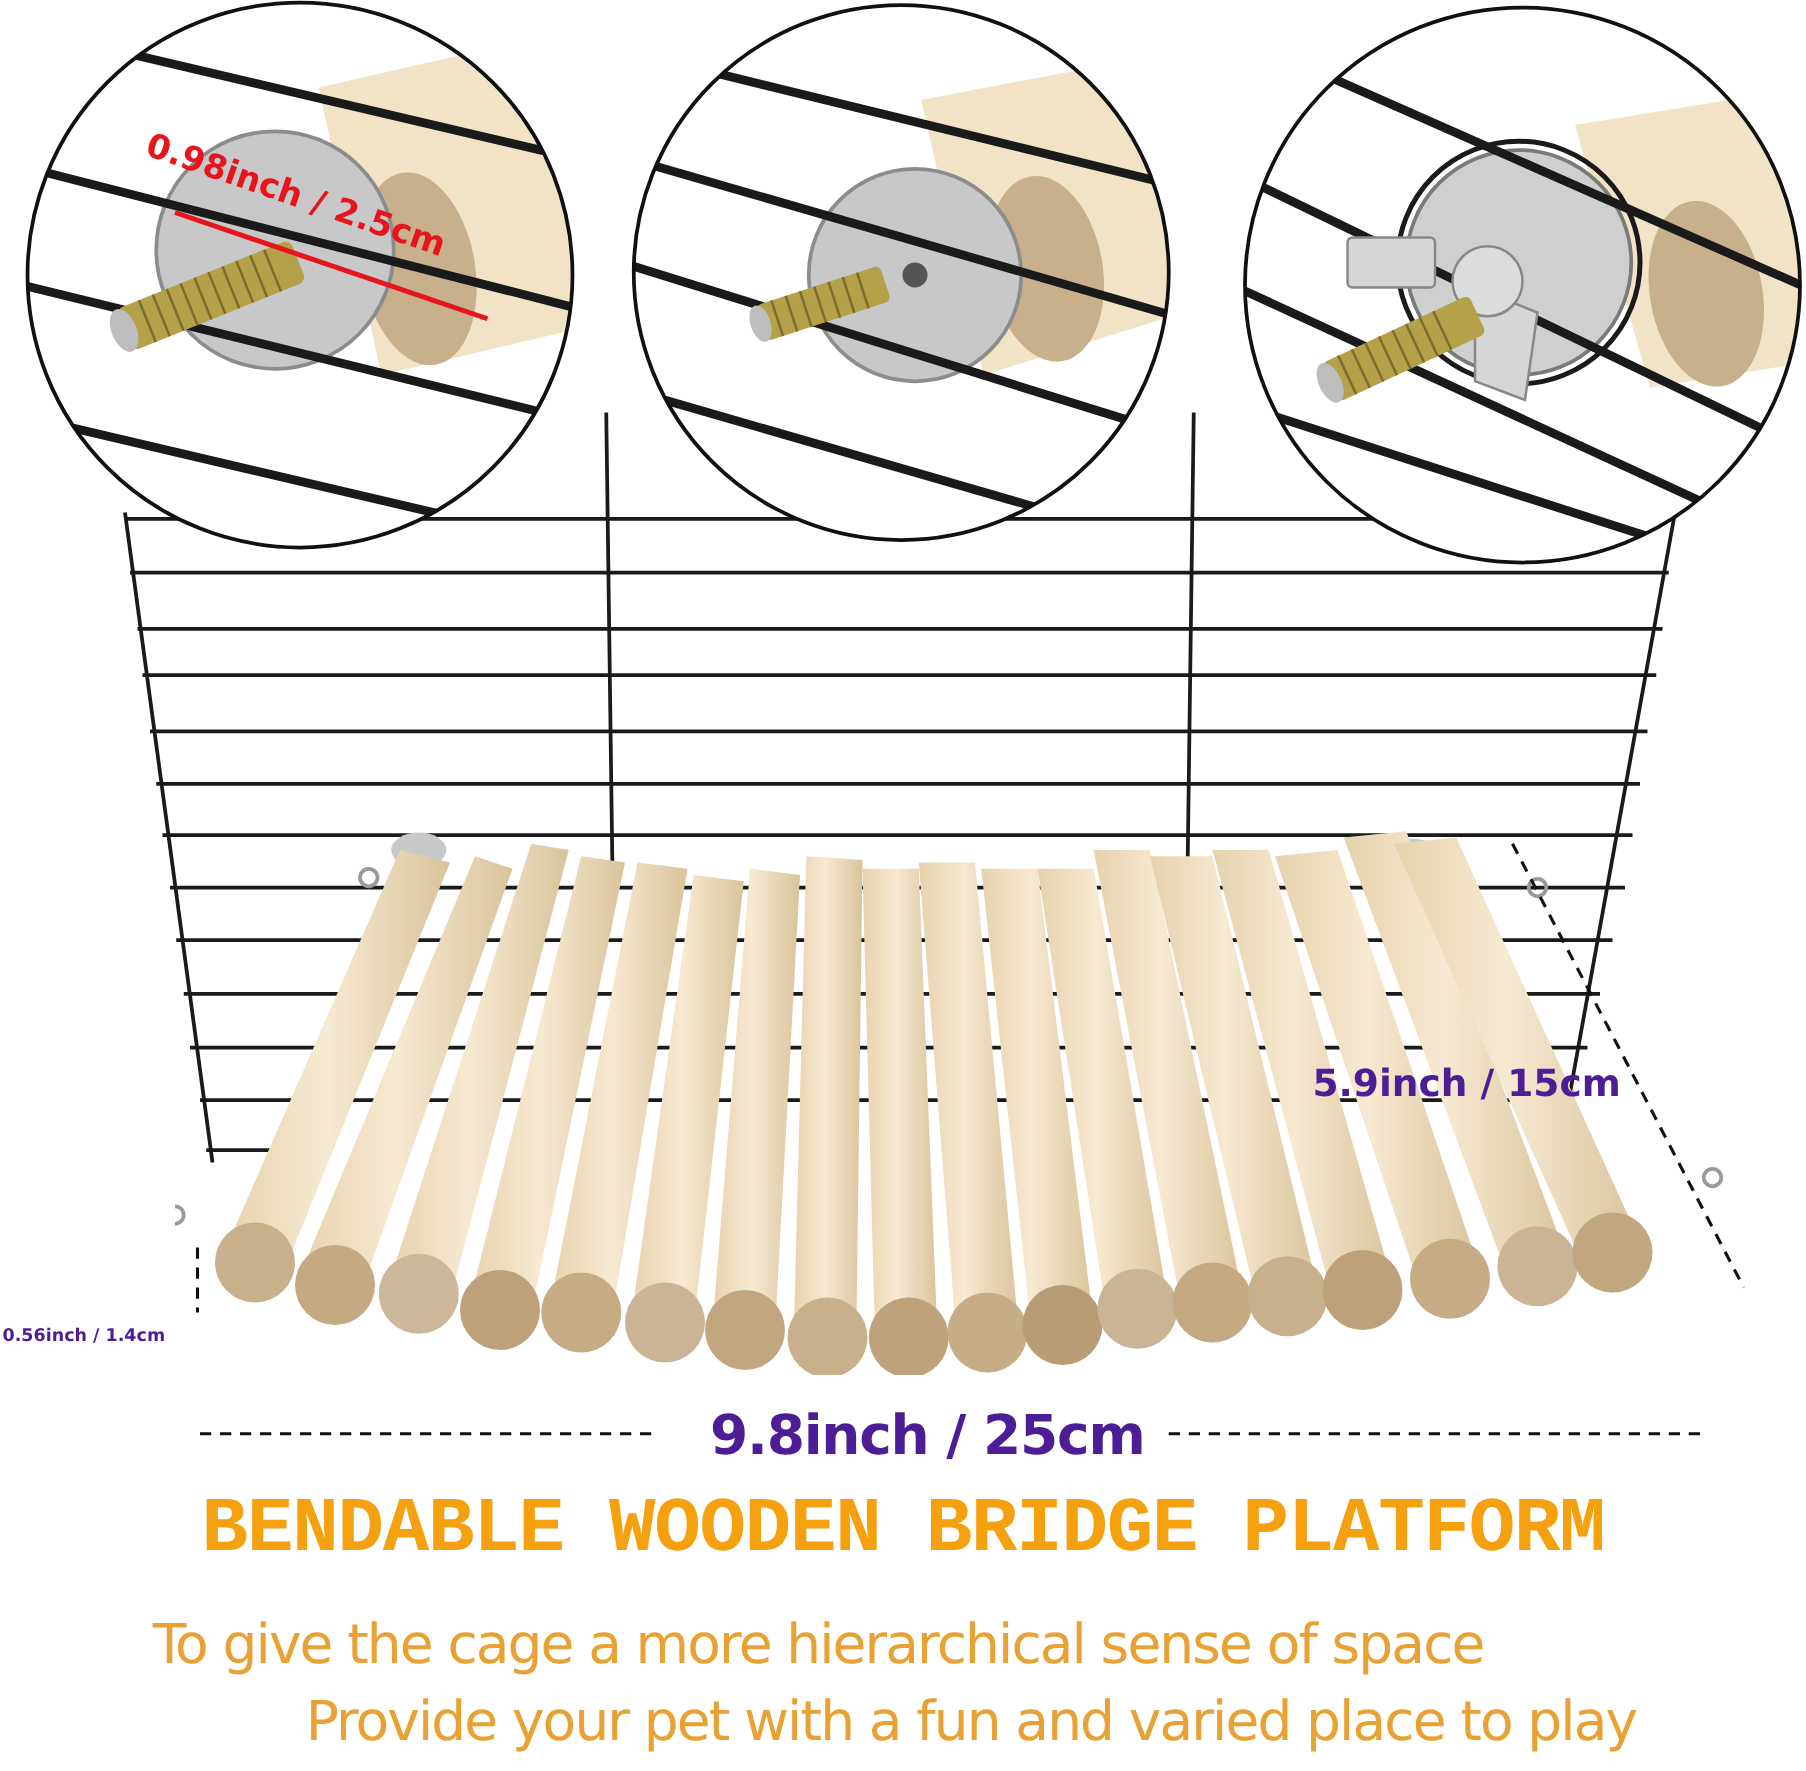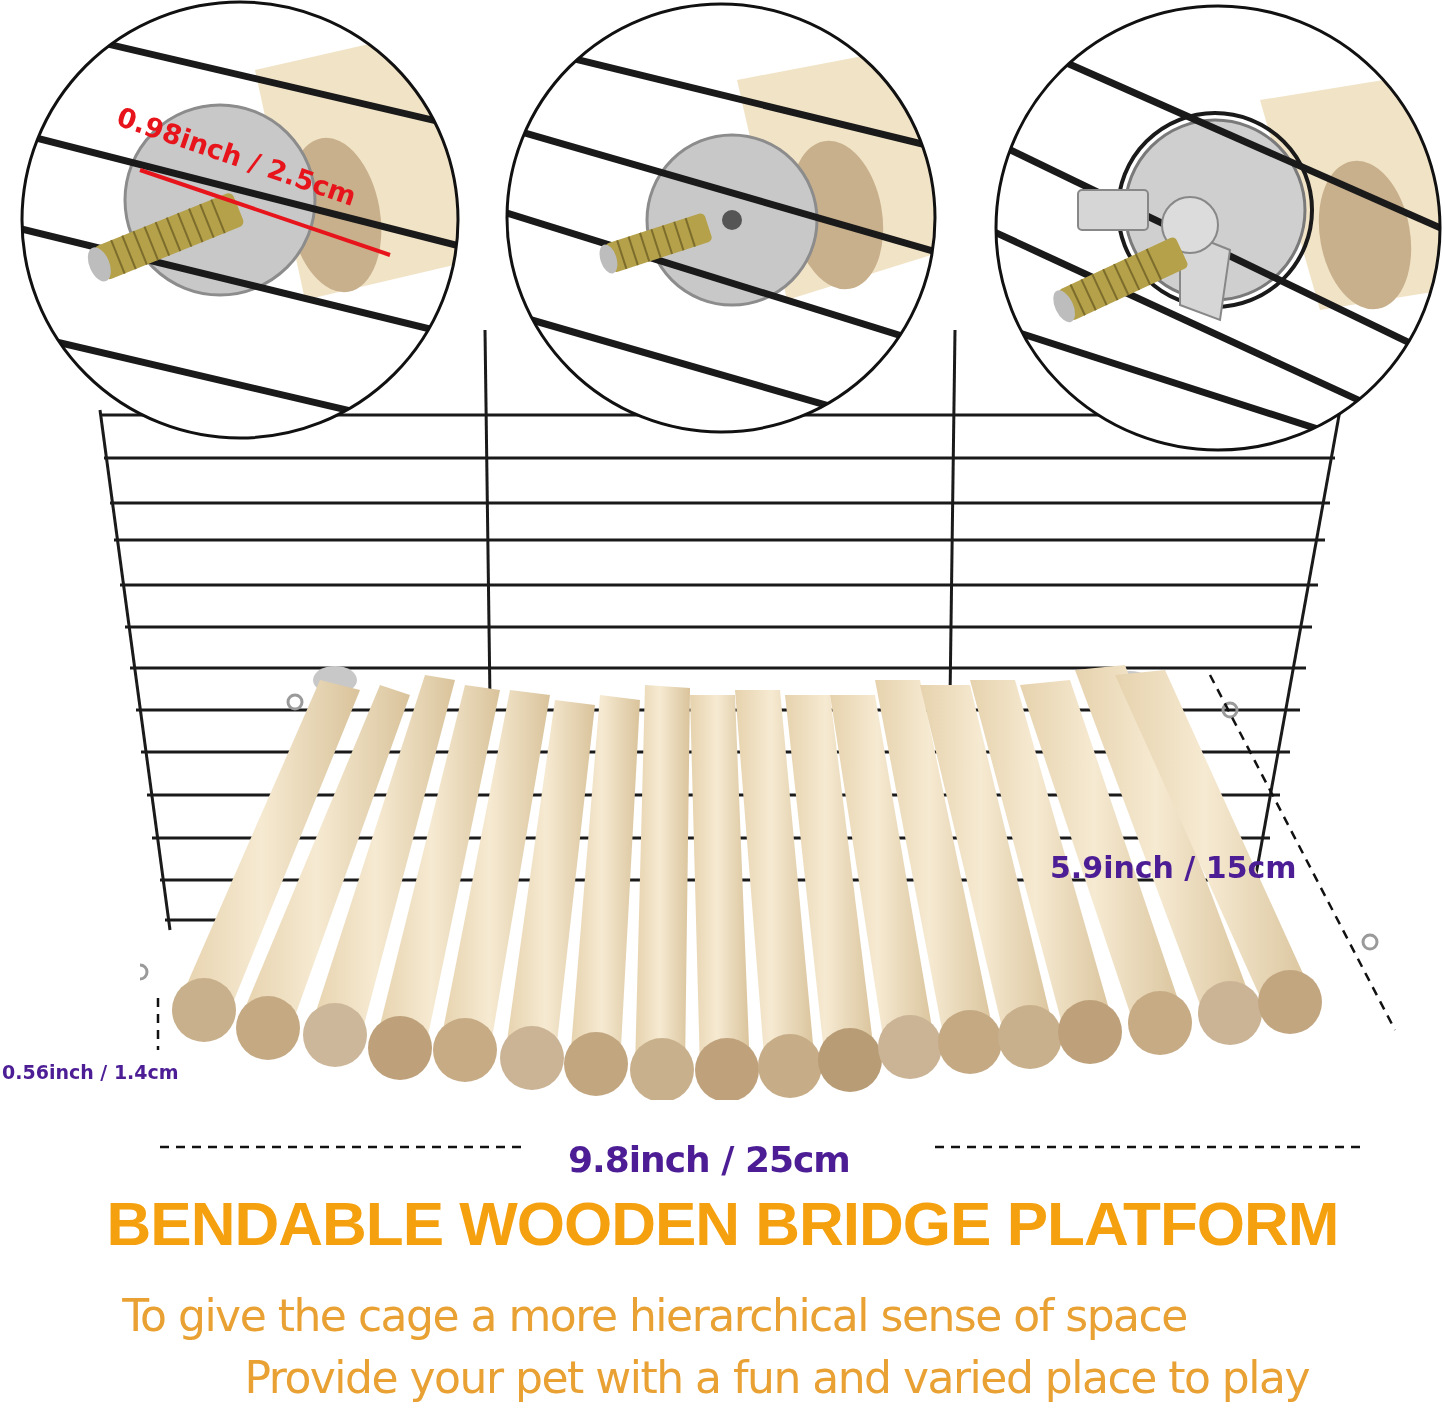--- a/index.html
+++ b/index.html
@@ -1,21 +1,21 @@
 <!DOCTYPE html>
 <html><head>
 <meta charset="utf-8">
 <style>
   html,body{margin:0;padding:0;background:#ffffff;}
   body{width:1445px;height:1417px;position:relative;overflow:hidden;font-family:"Liberation Sans",sans-serif;}
   .abs{position:absolute;}
   svg{display:block;}
   .dim-label{position:absolute;font-family:"DejaVu Sans",sans-serif;font-weight:bold;color:#4c1d95;white-space:nowrap;}
   .dim-red{position:absolute;font-family:"DejaVu Sans",sans-serif;font-weight:bold;color:#e8141b;white-space:nowrap;transform-origin:left center;}
-  .headline{position:absolute;left:0;width:1445px;top:1188px;text-align:center;font-family:Liberation Sans, sans-serif;font-weight:bold;font-size:62px;letter-spacing:-1px;color:#f5a00f;white-space:nowrap;}
+  .headline{position:absolute;left:0;width:1445px;top:1188px;text-align:center;font-family:Liberation Mono, monospace;font-weight:bold;font-size:62px;letter-spacing:-1px;color:#f5a00f;white-space:nowrap;}
   .sub{position:absolute;left:0;width:1309px;text-align:center;font-family:"DejaVu Sans",sans-serif;font-weight:normal;font-size:44px;letter-spacing:-1.5px;color:#e8a132;white-space:nowrap;}
 </style>
 </head>
 <body>
 
 <svg class="abs" style="left:0;top:0" width="1445" height="1120">
   <g stroke="#1a1a1a" stroke-width="3" fill="none">
 
     <path d="M100 410 L170 930"></path>
     <path d="M1340 410 L1255 880"></path>
@@ -256,18 +256,18 @@
 <svg class="abs" style="left:0;top:0" width="1445" height="1170">
   <g stroke="#111" stroke-width="2.5" stroke-dasharray="9 7" fill="none">
     <line x1="1210" y1="675" x2="1395" y2="1030"></line>
     <line x1="158" y1="998" x2="158" y2="1050"></line>
     <line x1="160" y1="1147" x2="525" y2="1147"></line>
     <line x1="935" y1="1147" x2="1365" y2="1147"></line>
   </g>
 </svg>
 
 <div class="dim-label" style="left:1050px;top:850px;font-size:30px;">5.9inch / 15cm</div>
-<div class="dim-label" style="left:2px;top:1061px;font-size:19px;">0.56inch / 1.4cm</div>
-<div class="dim-label" style="left:568px;top:1123px;font-size:36px;letter-spacing:-1px;margin-top:16px;">9.8inch / 25cm</div>
+<div class="dim-label" style="left:2px;top:1061px;font-size:14px;">0.56inch / 1.4cm</div>
+<div class="dim-label" style="left:568px;top:1123px;font-size:44px;letter-spacing:-1px;">9.8inch / 25cm</div>
 
 <div class="headline">BENDABLE WOODEN BRIDGE PLATFORM</div>
 <div class="sub" style="top:1290px;">To give the cage a more hierarchical sense of space</div>
 <div class="sub" style="top:1352px;text-align:right;">Provide your pet with a fun and varied place to play</div>
 
 </body></html>

